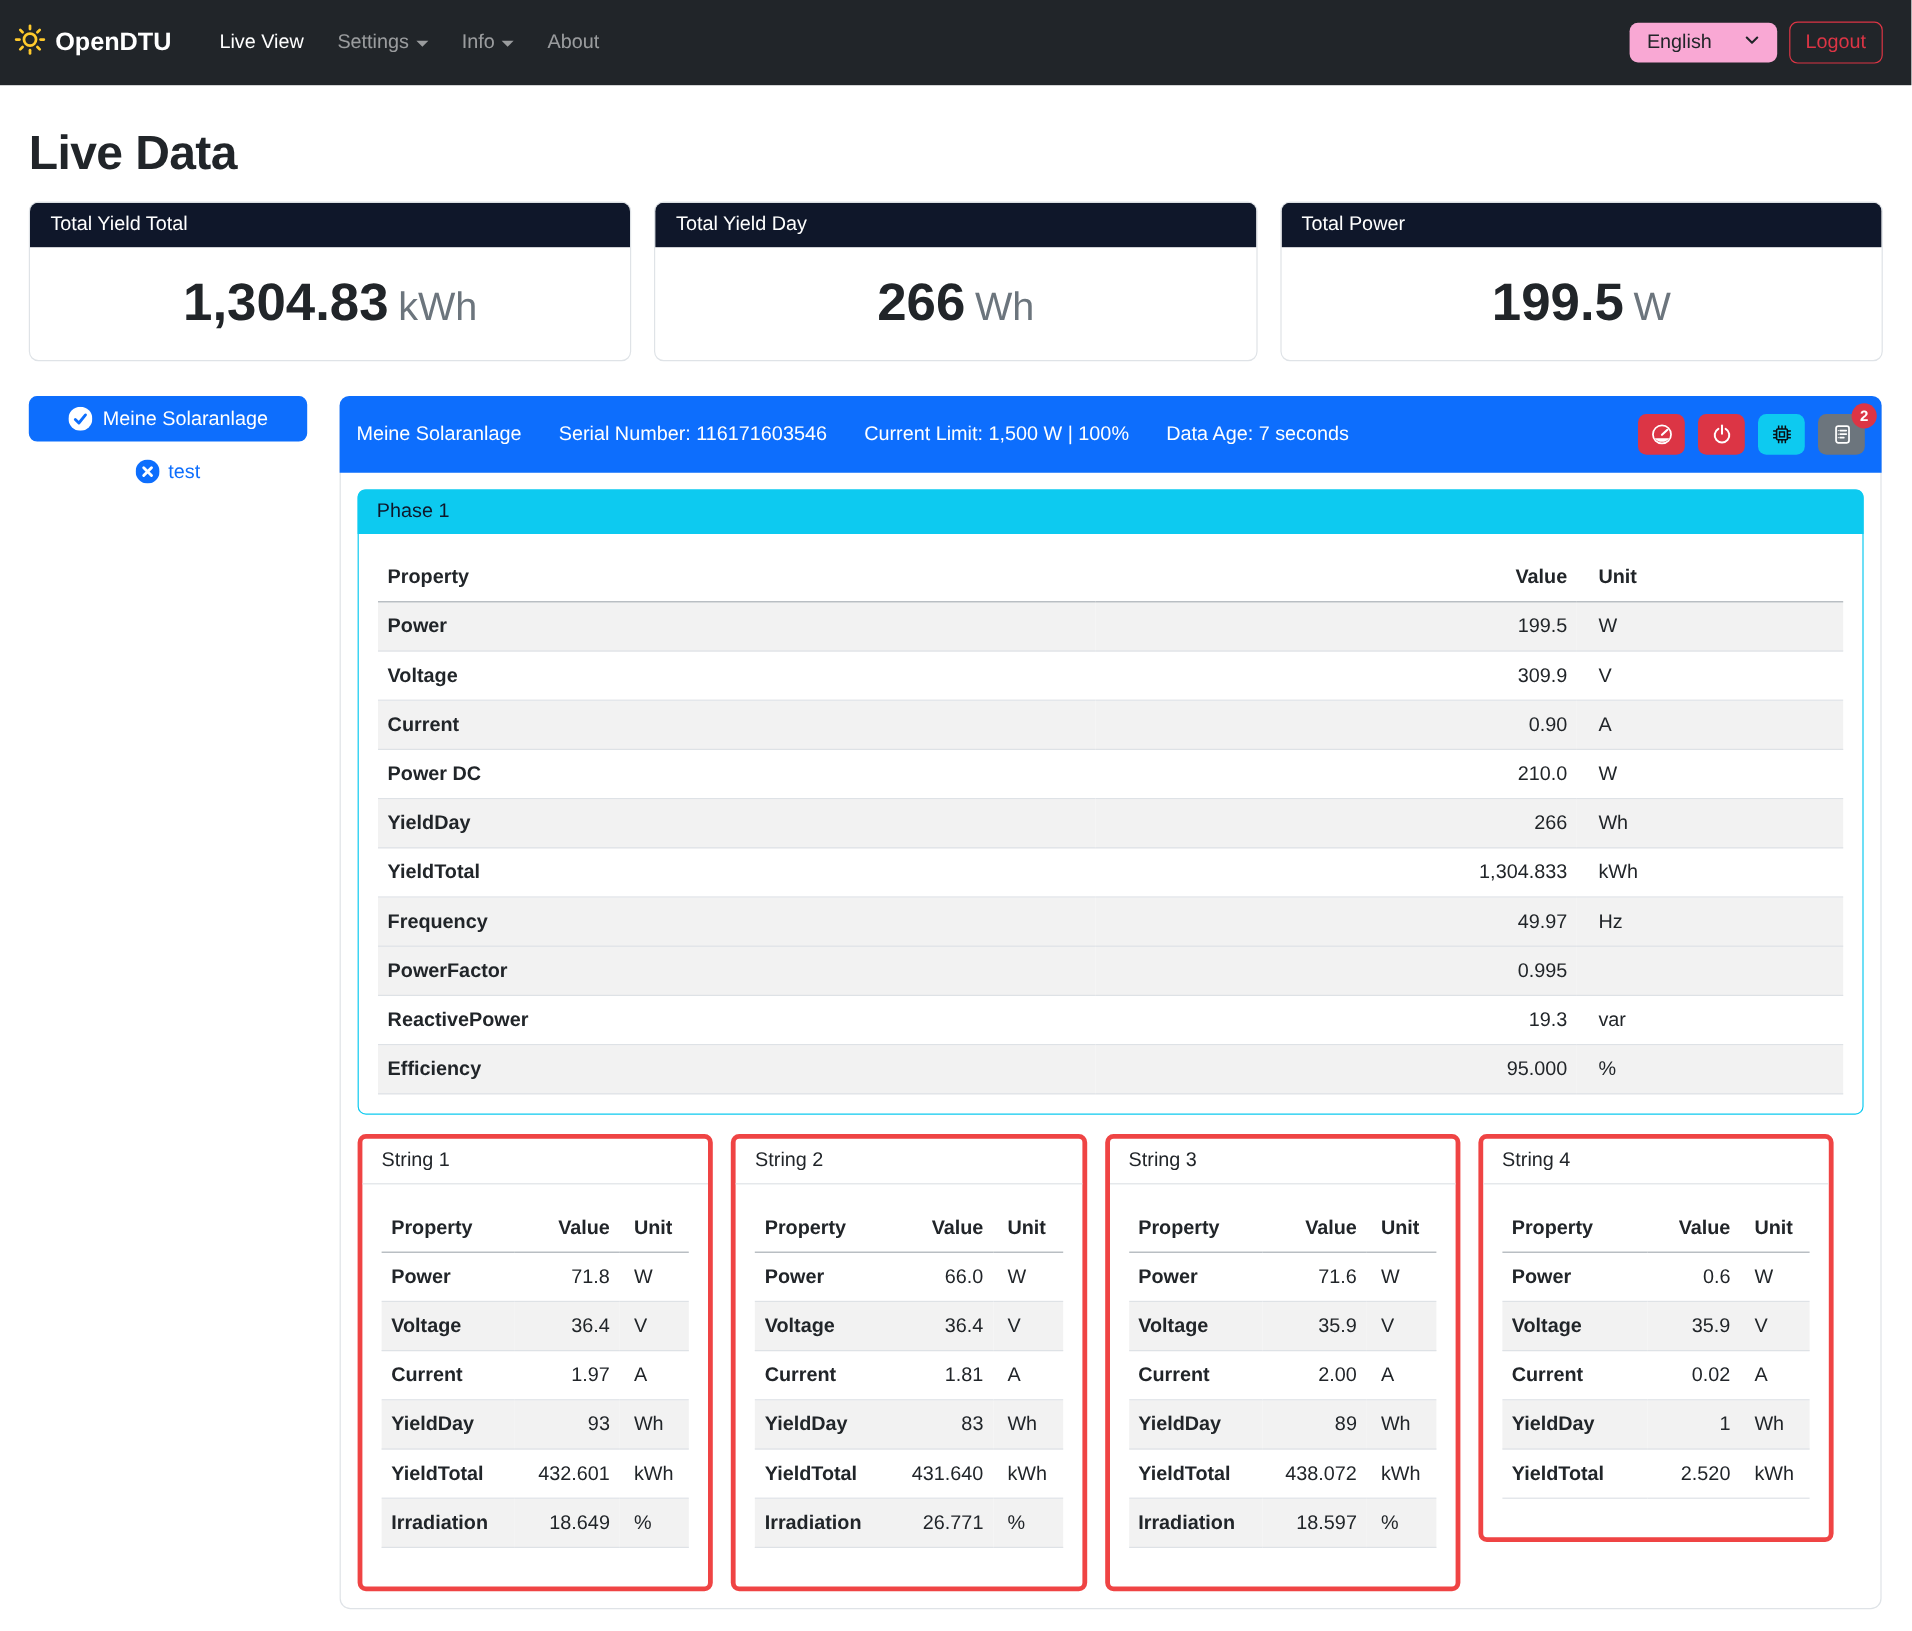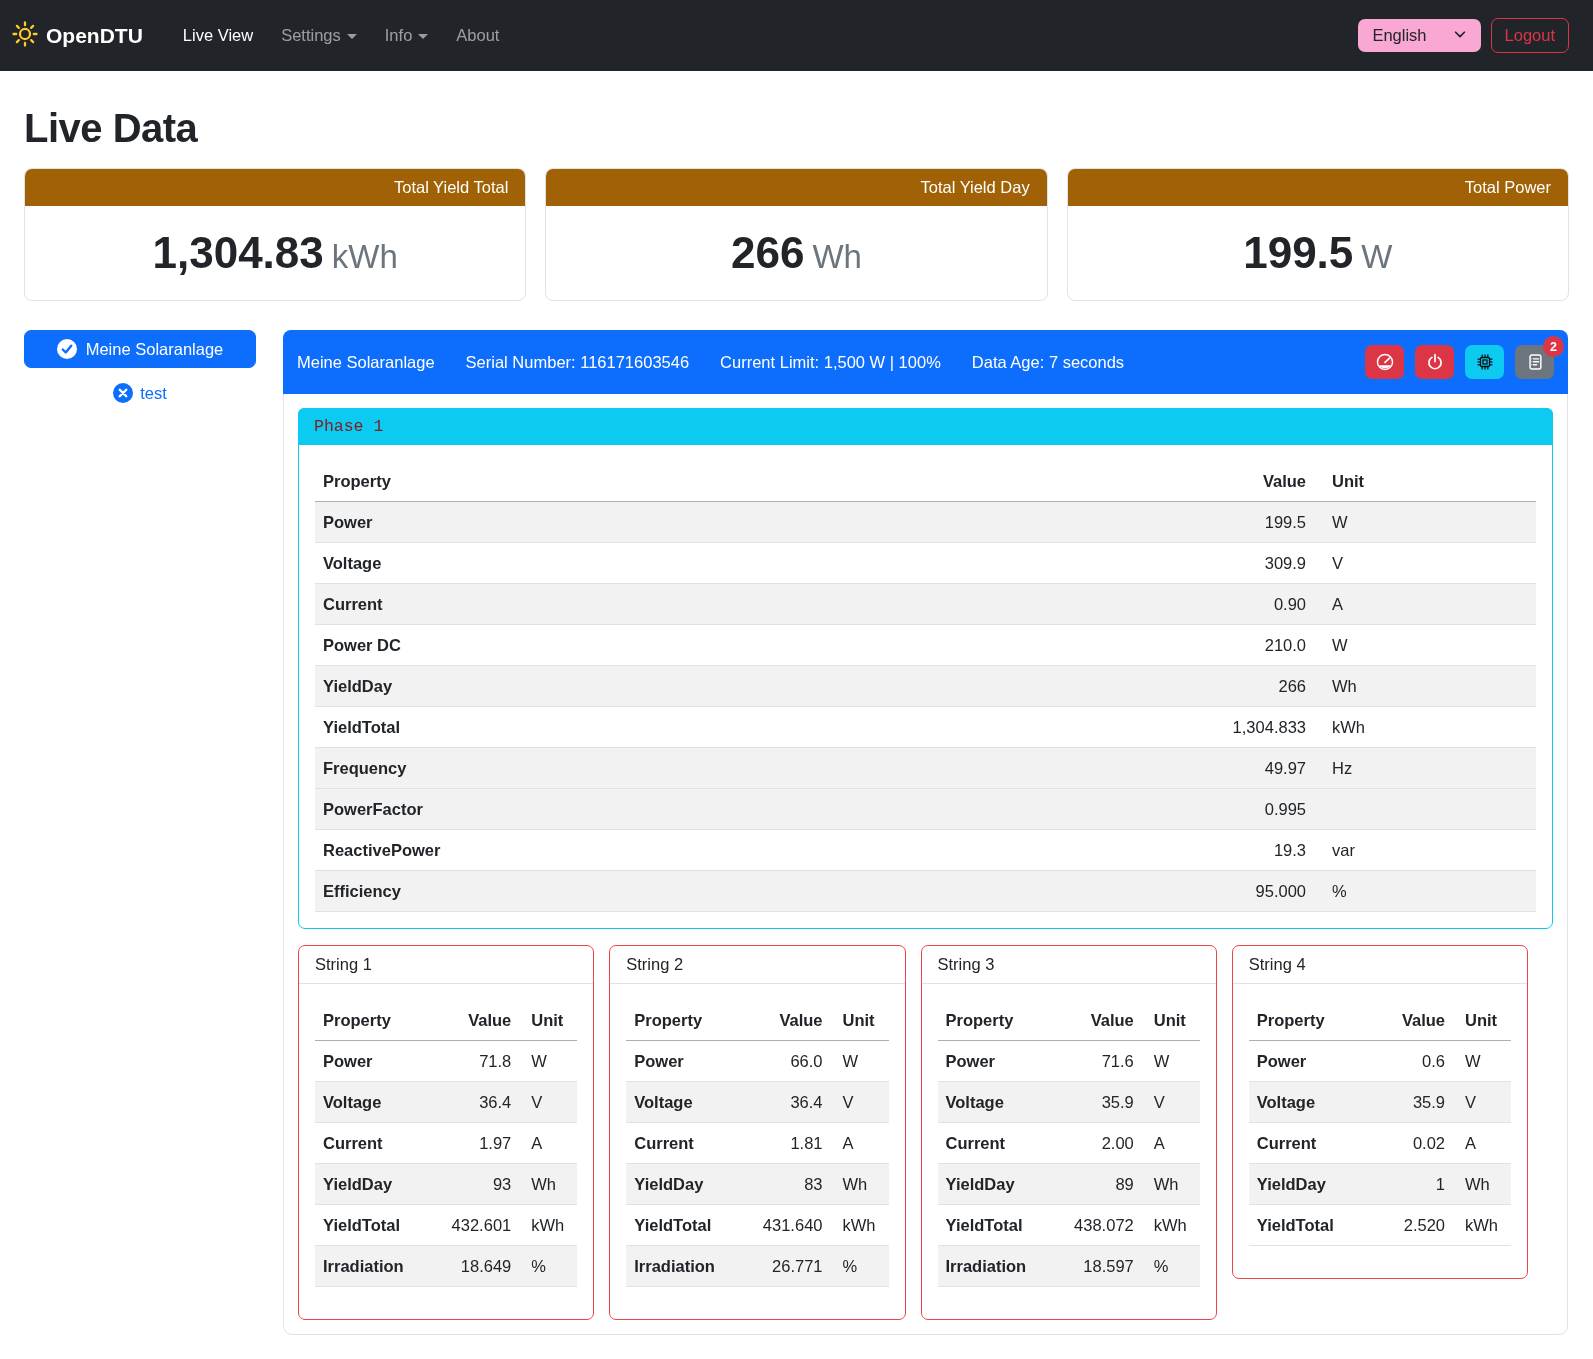--- a/index.html
+++ b/index.html
@@ -67,25 +67,24 @@
     gap: 19px;
     margin-bottom: 29px;
   }
   .summary-card {
     border: 1px solid #dfe3e7;
     border-radius: 8px;
     overflow: hidden;
     background: #fff;
   }
   .summary-card .head {
-    background: #a16207;
+    background: #0f172a;
     color: #fff;
     font-size: 16.5px;
     padding: 9px 17px;
-    text-align: right;
   }
   .summary-card .body {
     padding: 22px 16px;
     text-align: center;
   }
   .summary-value { font-size: 44px; font-weight: 700; color: #212529; }
   .summary-unit { font-size: 33px; font-weight: 400; color: #6c757d; margin-left: 8px; }
 
   
   .main-row { display: flex; align-items: flex-start; gap: 27px; }
@@ -159,26 +158,25 @@
   .inverter-body { padding: 14px; }
 
   
   .phase-panel {
     border: 1px solid #0dcaf0;
     border-radius: 7px;
     background: #fff;
   }
   .phase-panel .head {
     background: #0dcaf0;
-    color: #7f1d1d;
+    color: #0f172a;
     font-size: 16.5px;
     padding: 9px 16px;
     border-radius: 6px 6px 0 0;
     margin: -1px -1px 0 -1px;
-    font-family: Liberation Mono, monospace;
   }
   .phase-panel .body { padding: 16px; }
 
   
   table.data-table { width: 100%; border-collapse: collapse; font-size: 16.5px; }
   .data-table th, .data-table td { padding: 8px; line-height: 24px; text-align: left; }
   .data-table thead th { font-weight: 700; border-bottom: 1px solid #a9afb5; }
   .data-table tbody td { border-bottom: 1px solid #dee2e6; }
   .data-table tr.striped td { background: #f2f2f2; }
   .data-table td.prop { font-weight: 700; }
@@ -189,21 +187,21 @@
   
   .strings-row {
     display: grid;
     grid-template-columns: repeat(4, 1fr);
     gap: 15px;
     margin-top: 16px;
     margin-right: 25px;
     align-items: start;
   }
   .string-card {
-    border: 1px solid #ef4444;
+    border: 4px solid #ef4444;
     border-radius: 7px;
     background: #fff;
   }
   .string-card .head {
     font-size: 16.5px;
     padding: 9px 16px;
     border-bottom: 1px solid #dfe3e7;
     color: #212529;
   }
   .string-card .body { padding: 16px 16px 32px 16px; }

